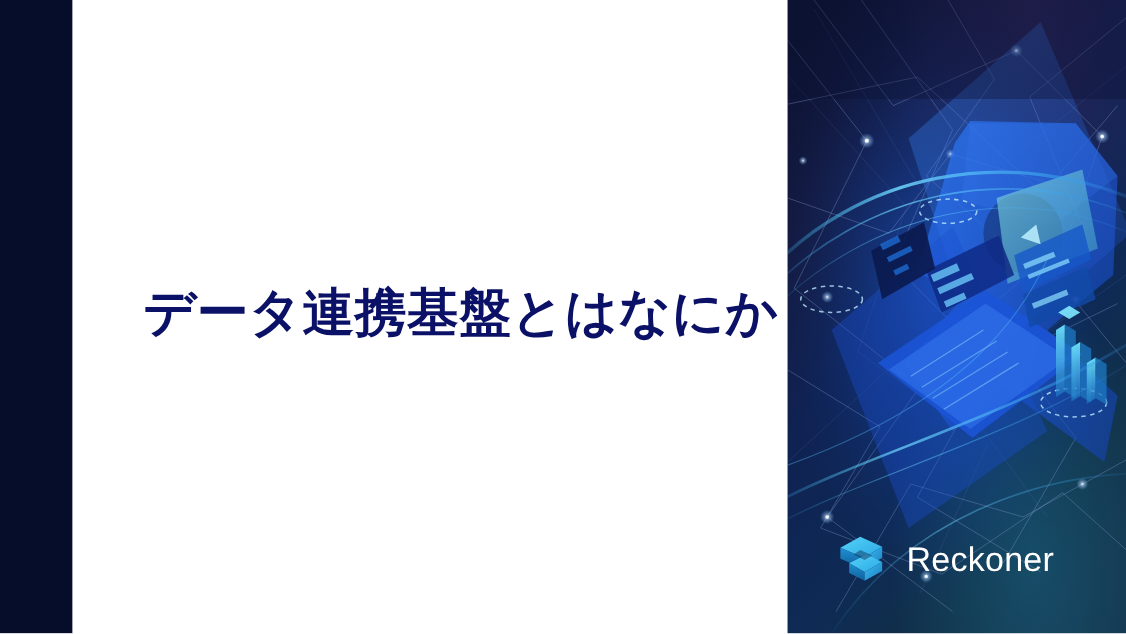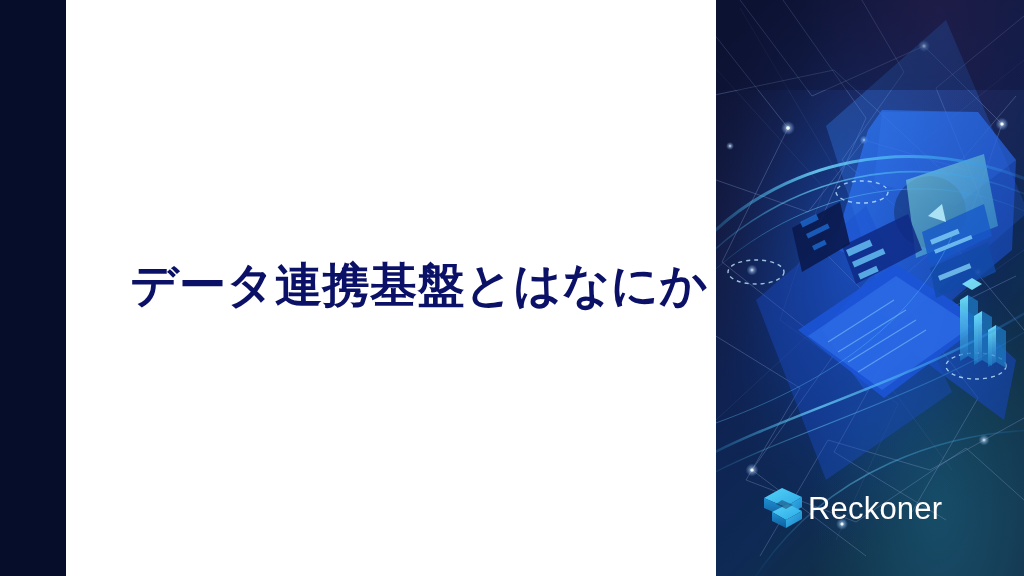--- a/index.html
+++ b/index.html
@@ -78,21 +78,21 @@
     display: block;
   }
 
   
   .logo-lockup {
     position: absolute;
     left: 46px;
     top: 486px;
     display: flex;
     align-items: center;
-    gap: 4px;
+    gap: 20px;
     z-index: 20;
   }
   .logo-mark {
     width: 42px;
     height: 44px;
     flex: 0 0 auto;
   }
   .logo-word {
     font-size: 31px;
     line-height: 31px;

